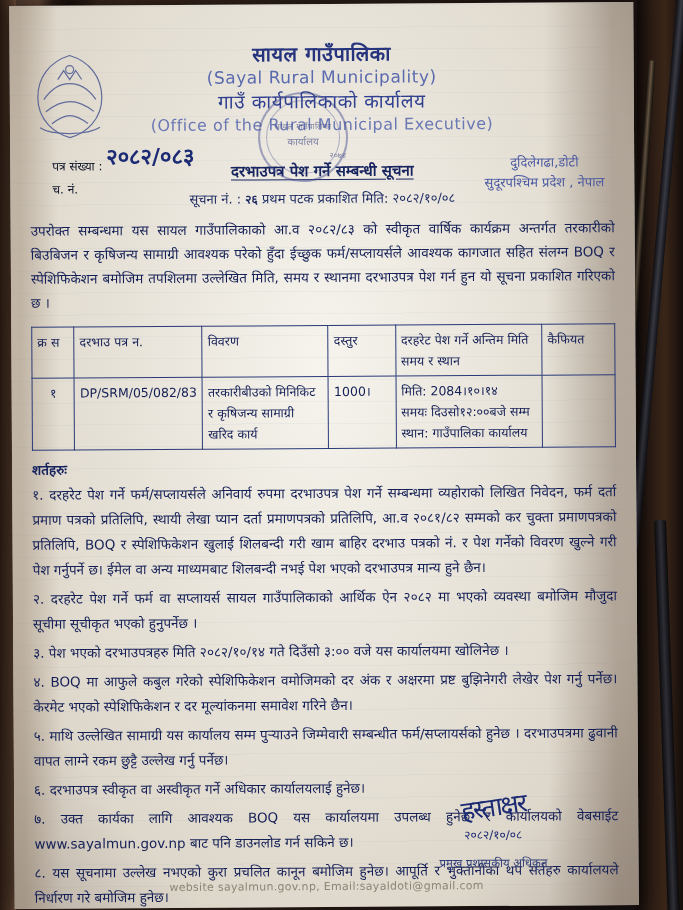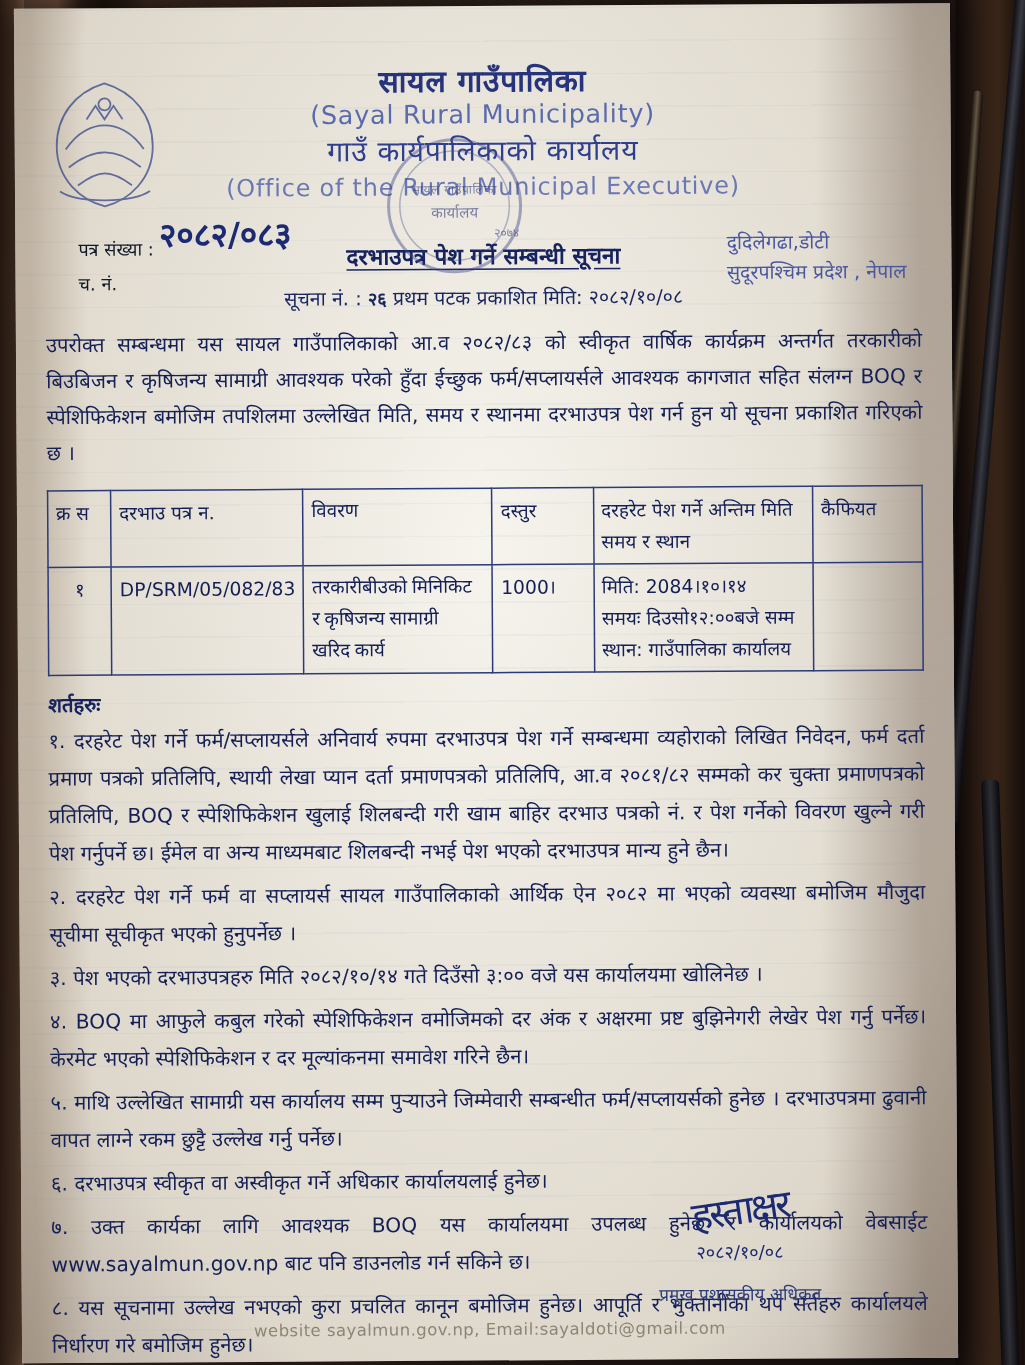--- a/index.html
+++ b/index.html
@@ -77,21 +77,21 @@
   }
   .seal .sl1{position:absolute;left:0;right:0;top:26px;font-size:8px;letter-spacing:.4px;}
   .seal .sl2{position:absolute;left:0;right:0;top:40px;font-size:10px;}
   .seal .sl3{position:absolute;left:0;right:0;top:55px;font-size:8px;text-align:right;}
   .seal:before{content:"";position:absolute;inset:6px;border:1px solid rgba(60,70,140,.45);border-radius:50%;}
 
   .ref-left{position:absolute;left:22px;top:152px;font-size:12px;color:#0f172a;margin-left:20px;}
   .ref-left .rl1{display:block;}
   .ref-left .rl2{display:block;margin-top:6px;}
   .ref-num{position:absolute;left:96px;top:135px;font-size:22px;font-weight:bold;color:#1b2a72;}
-  .ref-right{position:absolute;right:30px;top:150px;text-align:left;font-size:13px;color:#4a58a0;line-height:20px;}
+  .ref-right{position:absolute;right:30px;top:150px;text-align:center;font-size:13px;color:#4a58a0;line-height:20px;}
 
   
   .doc-title{
     margin-top:6px;text-align:center;font-size:15px;font-weight:bold;
     color:#16235f;text-decoration:underline;text-underline-offset:3px;
   }
   .notice-line{
     margin-top:9px;text-align:center;font-size:13px;color:#18265f;
   }
   .notice-line .big{font-size:12px;font-weight:bold;}
@@ -105,21 +105,21 @@
   table.bidtbl{
     margin:12px 20px 0 20px;width:584px;border-collapse:collapse;
     font-size:12.5px;color:#141f55;
   }
   table.bidtbl th,table.bidtbl td{
     border:1px solid #2b3a78;padding:4px 5px;vertical-align:top;line-height:21px;
   }
   table.bidtbl th{font-weight:normal;text-align:left;}
   .c1{width:40px;text-align:center;border-radius:14px;}
   .c2{width:112px;margin-left:32px;}
-  .c3{width:136px;font-family:Liberation Serif, serif;}
+  .c3{width:136px;}
   .c4{width:64px;}
   .c5{width:160px;}
   .c6{width:72px;}
   .rowtxt{display:block;}
 
   
   .cond-head{margin:10px 20px 0 20px;font-size:13.5px;font-weight:bold;color:#16235f;}
   ol.conds{margin:2px 20px 0 20px;padding:0;list-style:none;}
   ol.conds li{
     font-size:13.5px;line-height:25px;color:#141f55;text-align:justify;margin-top:4px;

